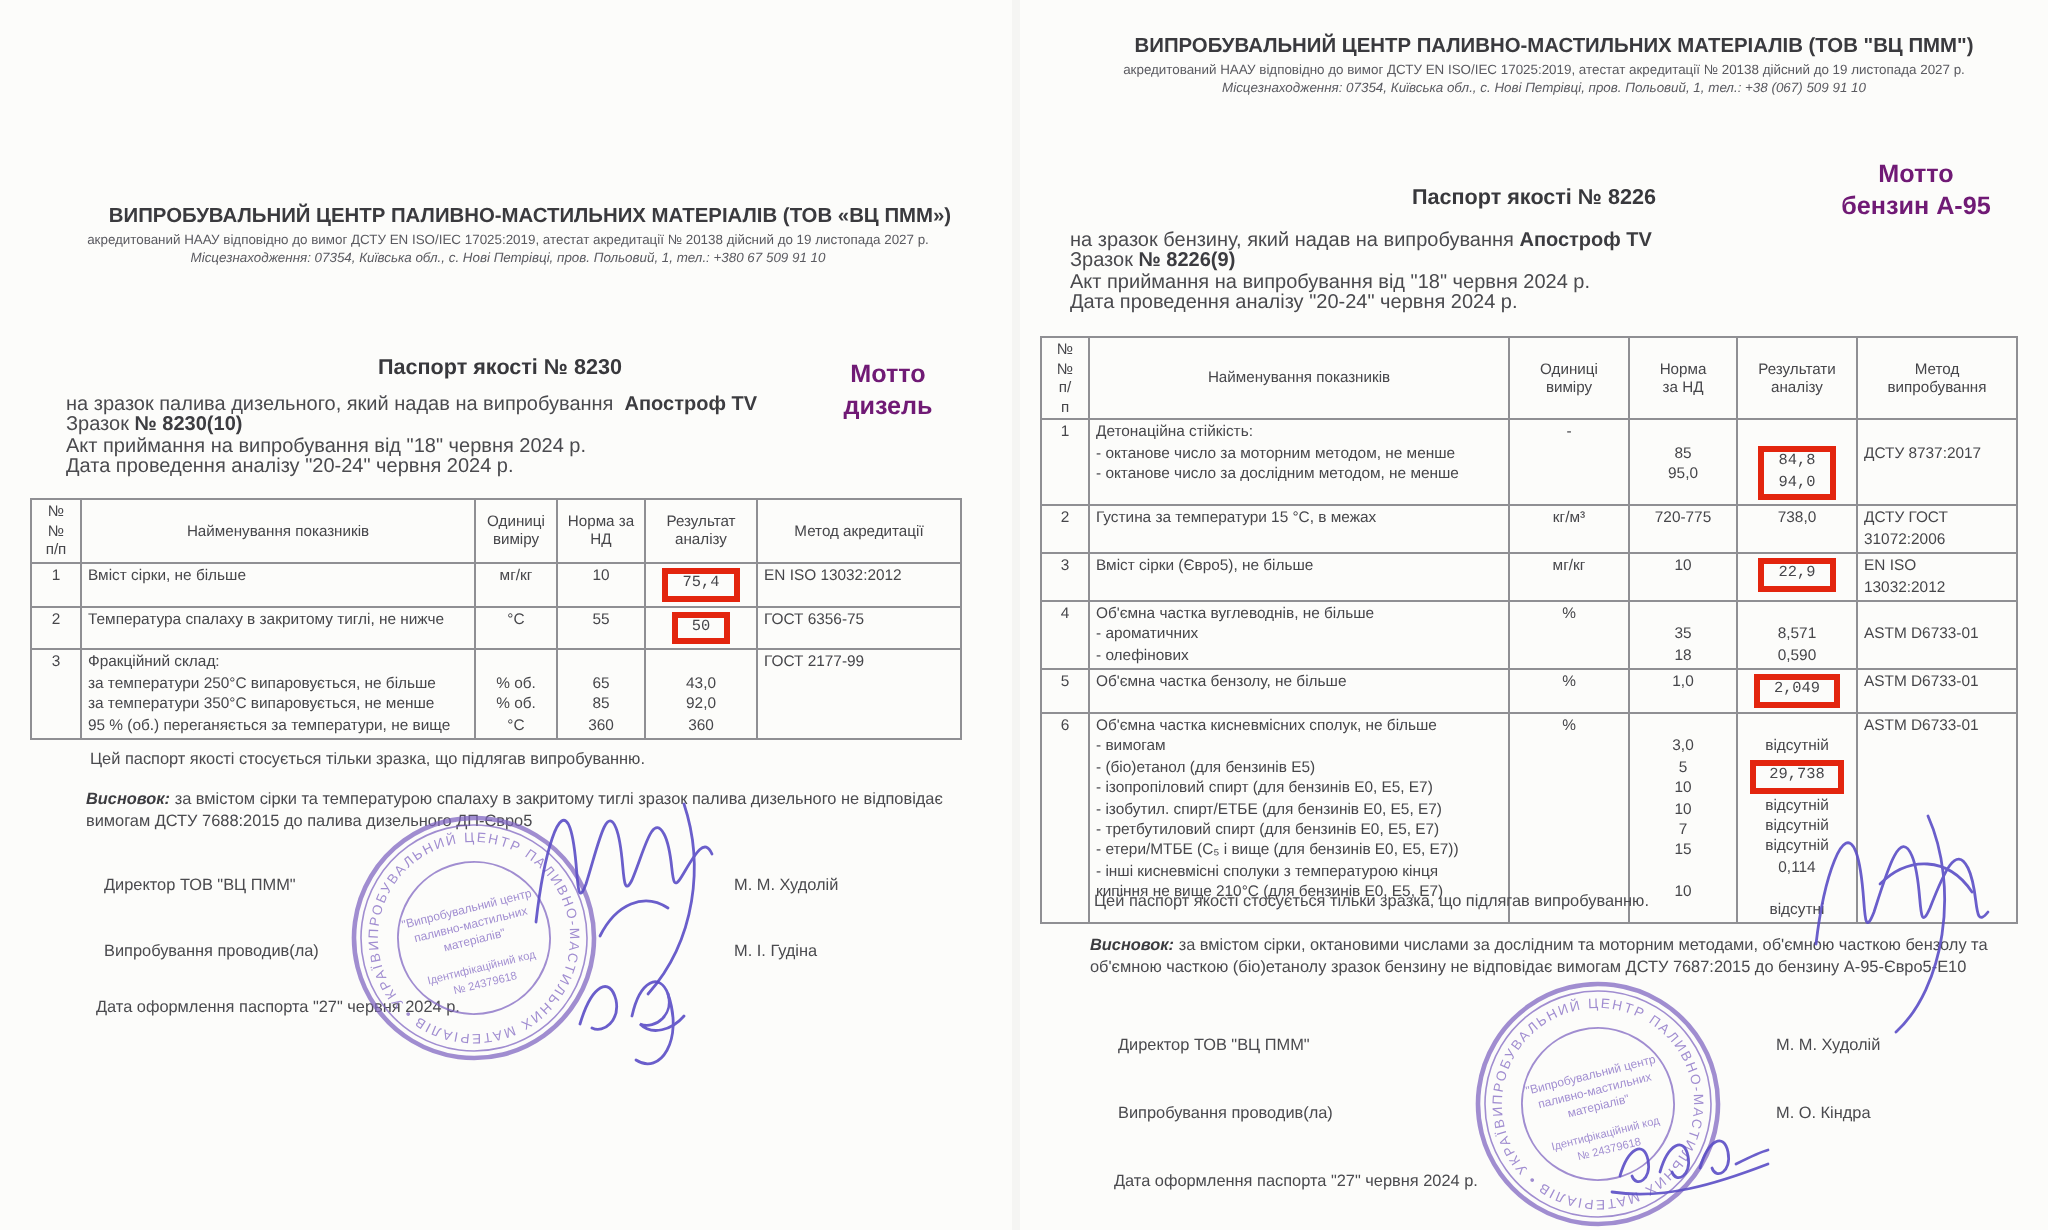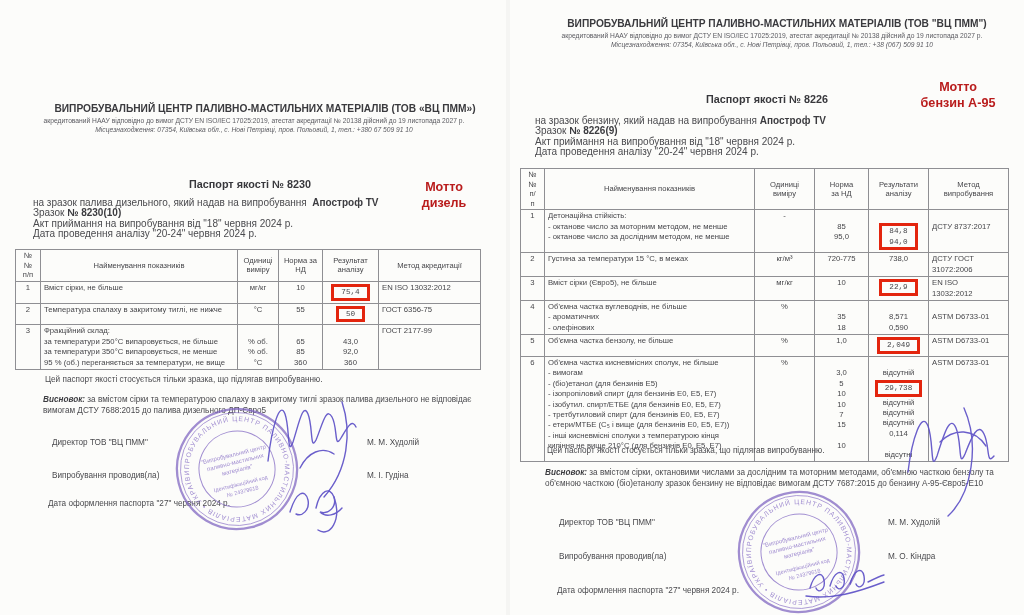--- a/index.html
+++ b/index.html
@@ -7,21 +7,21 @@
           font-family:"Liberation Sans",sans-serif;color:#46464a;}
   .page{position:absolute;top:0;height:615px;}
   #pageL{left:0;width:506px;}
   #pageR{left:512px;width:512px;}
   .page-gap{position:absolute;left:506px;top:0;width:4px;height:615px;background:rgba(120,120,115,0.05);}
   .abs{position:absolute;}
   .org-title{font-weight:700;font-size:10.2px;color:#3a3a3e;text-align:center;white-space:nowrap;}
   .fine{font-size:6.7px;color:#5a5a60;text-align:center;white-space:nowrap;}
   .fine-italic{font-style:italic;}
   .pass-title{font-weight:700;font-size:10.8px;color:#38383c;text-align:center;}
-  .red-ann{color:#b91c1c;font-weight:700;font-size:12.6px;line-height:15.5px;text-align:center;}
+  .red-ann{color:#701a75;font-weight:700;font-size:12.6px;line-height:15.5px;text-align:center;}
   .sample{font-size:10px;line-height:10.4px;color:#4a4a4e;}
   .sample b{color:#3c3c40;}
   .doc-table{border-collapse:collapse;table-layout:fixed;}
   .doc-table th,.doc-table td{border:1px solid #8f8f93;vertical-align:top;padding:1px 3px;
      font-size:7.7px;color:#46464a;overflow:visible;}
   .doc-table th{font-size:7.6px;text-align:center;vertical-align:middle;font-weight:400;line-height:9.6px;}
   .ln{line-height:10.4px;min-height:10.4px;white-space:nowrap;}
   .cc{text-align:center;}
   .redbox{display:inline-block;border:3px solid #e3250e;padding:0 7px;text-align:center;margin:1px 0;}
   .redbox div{line-height:10.8px;font-family:Liberation Mono, monospace;}

